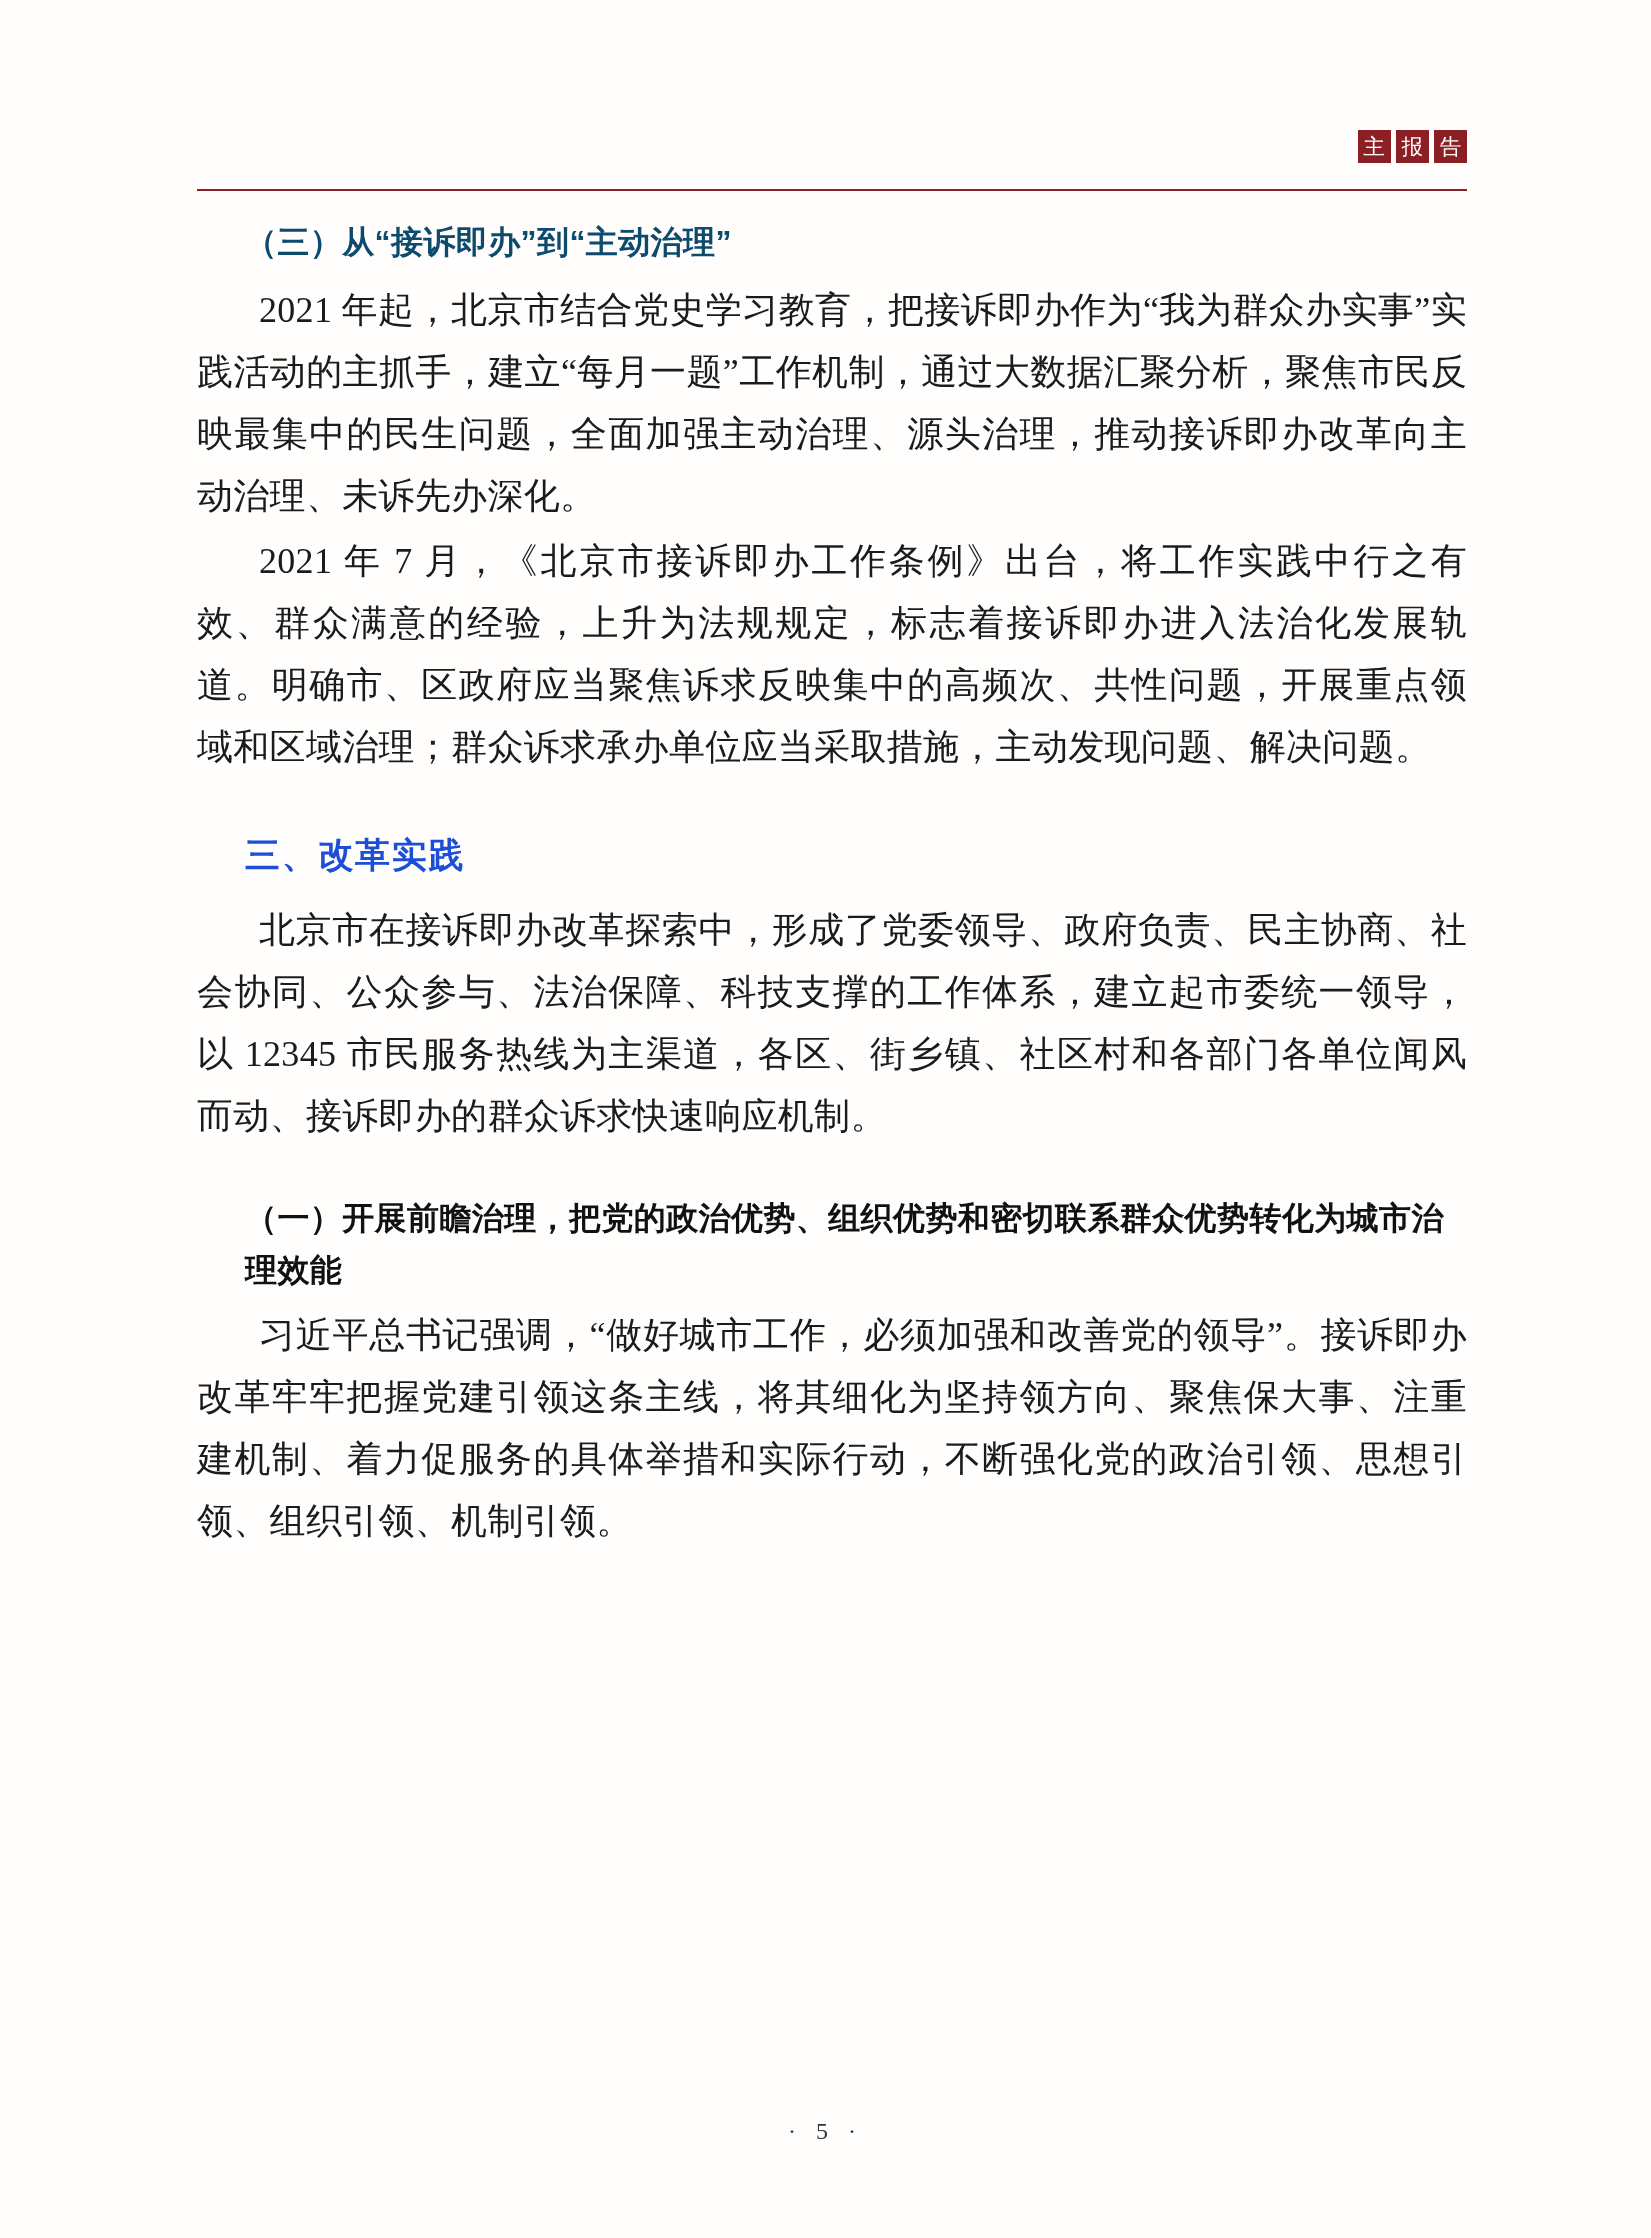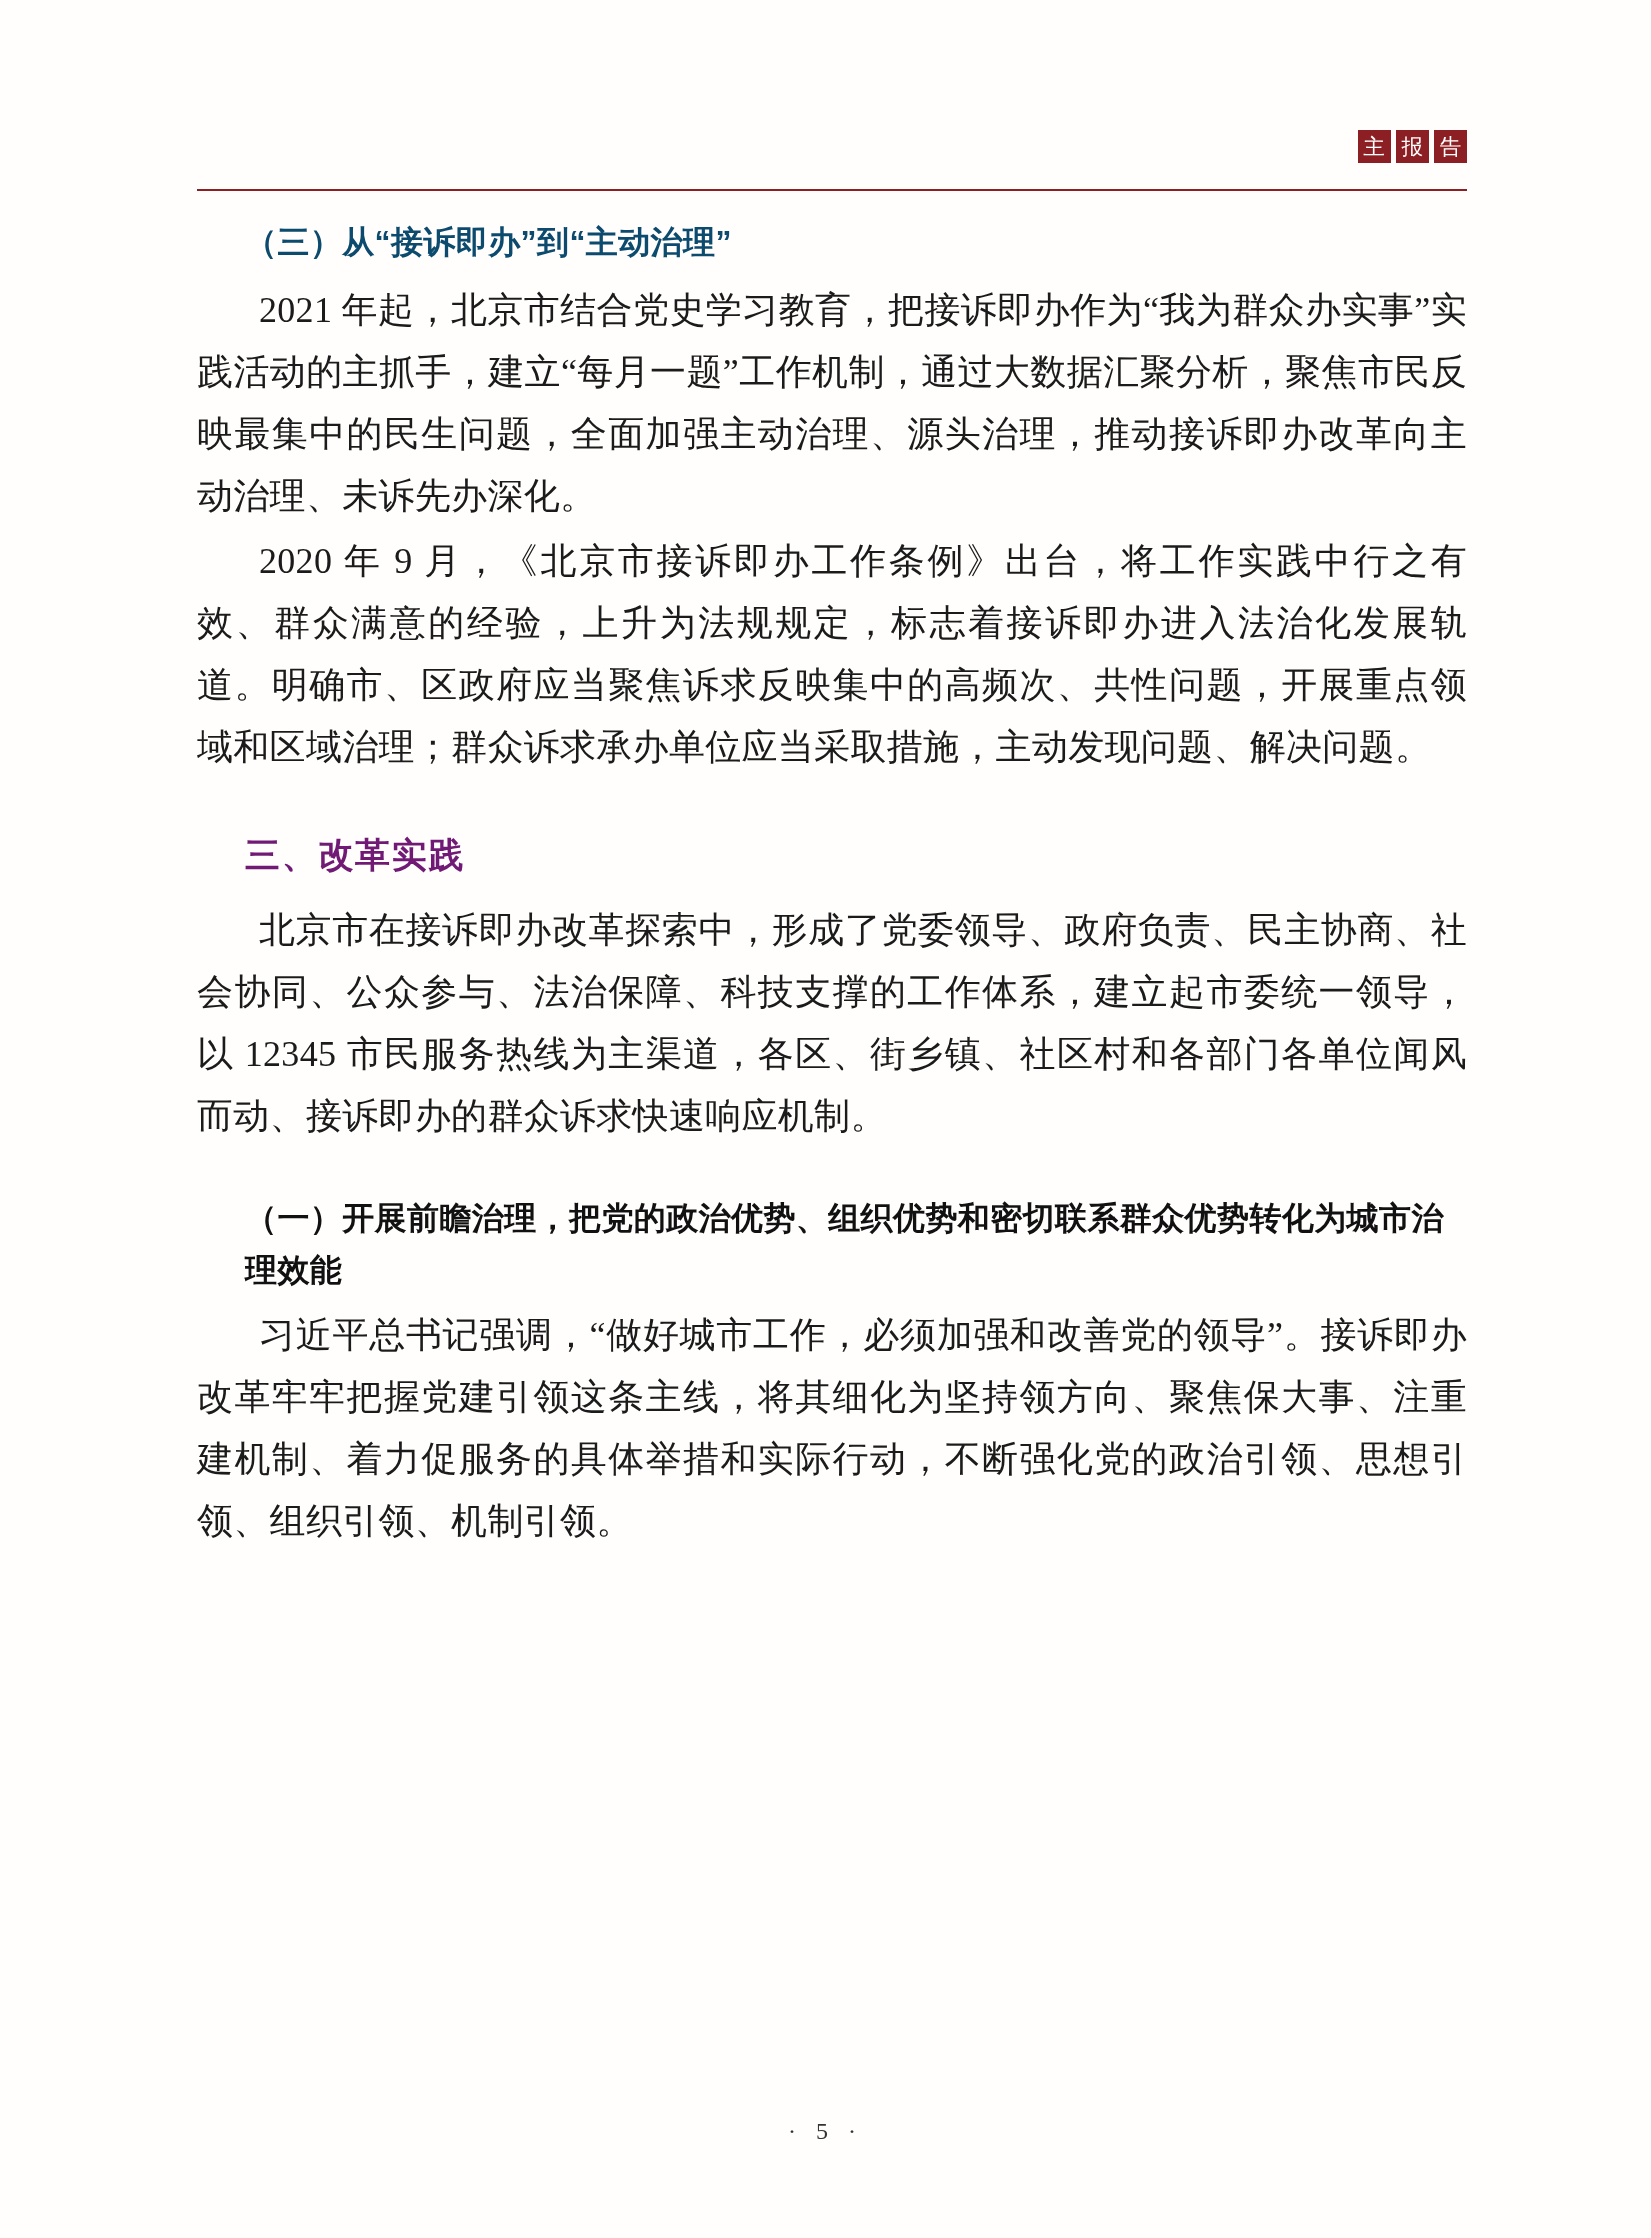--- a/index.html
+++ b/index.html
@@ -78,21 +78,21 @@
     letter-spacing: 0.4px;
   }
 
   h2.section-head {
     font-family: "Liberation Sans", sans-serif;
     font-weight: bold;
     font-size: 35px;
     line-height: 1.5;
     margin: 50px 0 19px 0;
     padding-left: 48px;
-    color: #701a75;
+    color: #1d4ed8;
     letter-spacing: 1.7px;
   }
 
   h3.sub-head2 {
     font-family: "Liberation Sans", sans-serif;
     font-weight: bold;
     font-size: 32px;
     line-height: 1.62;
     margin: 45px 0 8.6px 0;
     padding-left: 48px;
@@ -138,21 +138,21 @@
       <span class="badge-char">告</span>
     </div>
     <div class="header-rule"></div>
   </div>
 
   <div class="content">
 
     <h2 class="sub-head">（三）从“接诉即办”到“主动治理”</h2>
 
     <p class="para">2021 年起，北京市结合党史学习教育，把接诉即办作为“我为群众办实事”实践活动的主抓手，建立“每月一题”工作机制，通过大数据汇聚分析，聚焦市民反映最集中的民生问题，全面加强主动治理、源头治理，推动接诉即办改革向主动治理、未诉先办深化。</p>
-    <p class="para">2020 年 9 月，《北京市接诉即办工作条例》出台，将工作实践中行之有效、群众满意的经验，上升为法规规定，标志着接诉即办进入法治化发展轨道。明确市、区政府应当聚焦诉求反映集中的高频次、共性问题，开展重点领域和区域治理；群众诉求承办单位应当采取措施，主动发现问题、解决问题。</p>
+    <p class="para">2021 年 7 月，《北京市接诉即办工作条例》出台，将工作实践中行之有效、群众满意的经验，上升为法规规定，标志着接诉即办进入法治化发展轨道。明确市、区政府应当聚焦诉求反映集中的高频次、共性问题，开展重点领域和区域治理；群众诉求承办单位应当采取措施，主动发现问题、解决问题。</p>
 
     <h2 class="section-head">三、改革实践</h2>
 
     <p class="para">北京市在接诉即办改革探索中，形成了党委领导、政府负责、民主协商、社会协同、公众参与、法治保障、科技支撑的工作体系，建立起市委统一领导，以 12345 市民服务热线为主渠道，各区、街乡镇、社区村和各部门各单位闻风而动、接诉即办的群众诉求快速响应机制。</p>
 
     <h3 class="sub-head2">（一）开展前瞻治理，把党的政治优势、组织优势和密切联系群众优势转化为城市治理效能</h3>
 
     <p class="para">习近平总书记强调，“做好城市工作，必须加强和改善党的领导”。接诉即办改革牢牢把握党建引领这条主线，将其细化为坚持领方向、聚焦保大事、注重建机制、着力促服务的具体举措和实际行动，不断强化党的政治引领、思想引领、组织引领、机制引领。</p>
 
   </div>

